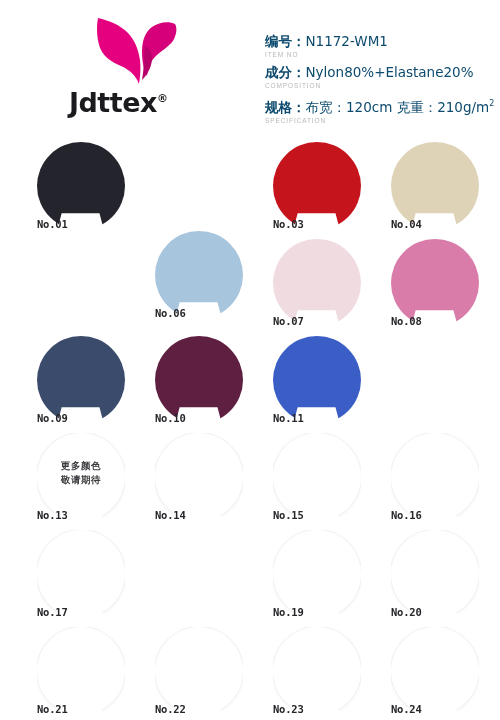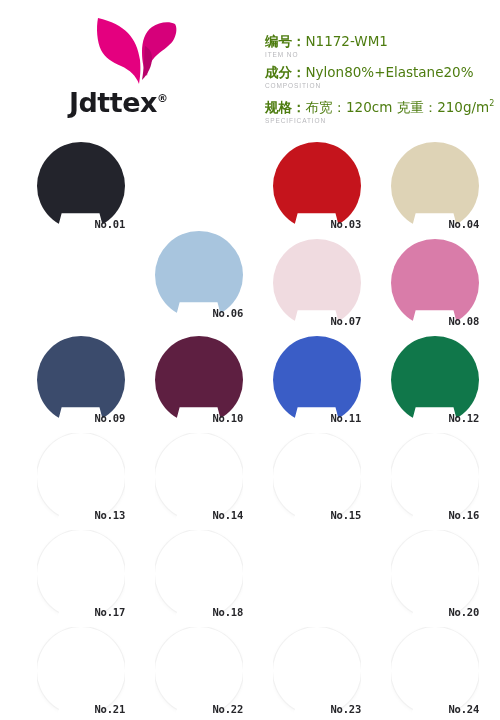--- a/index.html
+++ b/index.html
@@ -65,21 +65,21 @@
 
   
   #specs {
     position: absolute;
     left: 265px; top: 33px;
     width: 232px;
   }
   .spec-row { margin-bottom: 5px; }
   .spec-main {
     font-size: 13.5px;
-    color: #4d7c0f;
+    color: #0c4a6e;
     white-space: nowrap;
     line-height: 17px;
     font-family: "DejaVu Sans", sans-serif;
   }
   .spec-main .lbl { font-weight: bold; }
   .spec-main .val { font-weight: normal; }
   .spec-sub {
     font-size: 6.5px;
     color: #b7b7bb;
     letter-spacing: 0.9px;
@@ -119,21 +119,21 @@
       76% 100%, 71% 81%, 28% 81%, 23% 100%, 0% 100%);
   }
   .disc.empty {
     background: #ffffff;
     box-shadow: 0 0 0 1px #f1f1f1, 0 1px 4px rgba(0,0,0,0.055);
   }
   .swatch-label {
     position: absolute;
     left: 0; bottom: -1px;
     width: 88px;
-    text-align: right;
+    text-align: left;
     font-family: "DejaVu Sans Mono", monospace;
     font-size: 10.5px;
     font-weight: bold;
     color: #26262a;
     letter-spacing: -0.2px;
     line-height: 13px;
     z-index: 3;
   }
   .swatch-note {
     position: absolute;
@@ -236,29 +236,25 @@
           <div class="disc" style="background: rgb(94, 31, 65);"></div>
           <div class="swatch-label">No.10</div>
         </div>
       </div>
       <div class="cell" style="left: 258px; top: 194px;">
         <div class="swatch-wrap">
           <div class="disc" style="background: rgb(58, 93, 198);"></div>
           <div class="swatch-label">No.11</div>
         </div>
       </div>
-      <div class="cell" style="left: 376px; top: 194px;">
-        <div class="swatch-wrap">
-          <div class="disc" style="background: rgb(16, 119, 74);"></div>
-          <div class="swatch-label">No.12</div>
-        </div>
-      </div>
       <div class="cell" style="left: 22px; top: 291px;">
         <div class="swatch-wrap">
           <div class="disc empty"></div>
+          <div class="swatch-note">更多颜色
+敬请期待</div>
           <div class="swatch-label">No.13</div>
         </div>
       </div>
       <div class="cell" style="left: 140px; top: 291px;">
         <div class="swatch-wrap">
           <div class="disc empty"></div>
           <div class="swatch-label">No.14</div>
         </div>
       </div>
       <div class="cell" style="left: 258px; top: 291px; text-decoration: underline;">
@@ -272,24 +268,24 @@
           <div class="disc empty"></div>
           <div class="swatch-label">No.16</div>
         </div>
       </div>
       <div class="cell" style="left: 22px; top: 388px;">
         <div class="swatch-wrap">
           <div class="disc empty"></div>
           <div class="swatch-label">No.17</div>
         </div>
       </div>
-      <div class="cell" style="left: 140px; top: 388px;">
-        <div class="swatch-wrap">
-          <div class="disc empty"></div>
-          <div class="swatch-label">No.18</div>
+      <div class="cell" style="left: 258px; top: 388px;">
+        <div class="swatch-wrap">
+          <div class="disc empty"></div>
+          <div class="swatch-label">No.19</div>
         </div>
       </div>
       <div class="cell" style="left: 376px; top: 388px;">
         <div class="swatch-wrap">
           <div class="disc empty"></div>
           <div class="swatch-label">No.20</div>
         </div>
       </div>
       <div class="cell" style="left: 22px; top: 485px;">
         <div class="swatch-wrap">

